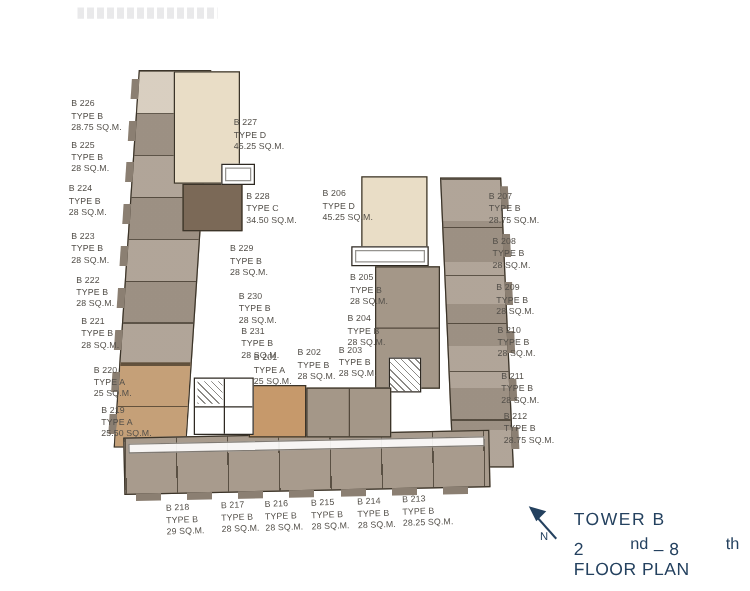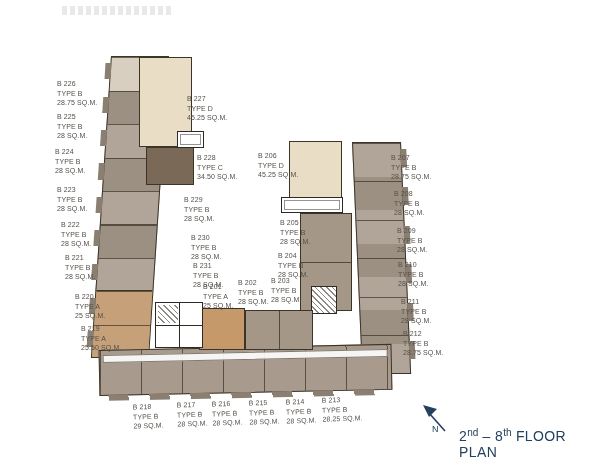--- a/index.html
+++ b/index.html
@@ -35,21 +35,21 @@
   .hatch{background:repeating-linear-gradient(45deg, rgba(46,41,34,.55) 0 1px, transparent 1px 4px),#ffffff;}
   .corr{position:absolute;left:3px;right:3px;top:4px;height:6px;background:rgba(255,255,255,.9);border:.5px solid rgba(48,40,28,.6);}
   .mid-div{position:absolute;left:0;right:0;top:48px;height:1px;background:rgba(48,40,28,.7);}
   
   .ulabel{position:absolute;font-size:7px;line-height:9.5px;color:#54504a;letter-spacing:.1px;white-space:nowrap;}
   .ulabel span{display:block;}
   .tilt{transform:rotate(-2deg);}
   
   .tower-title{left:459px;top:407px;font-size:14px;letter-spacing:1.2px;color:#24415f;}
   .floor-range{left:459px;top:427px;font-size:14px;letter-spacing:.4px;color:#24415f;}
-  .floor-range .sup{font-size:10px;vertical-align:5px;letter-spacing:0;}
+  .floor-range .sup{font-size:13px;vertical-align:5px;letter-spacing:0;margin-left:37px;}
   .north{left:420px;top:403px;}
 </style>
 </head>
 <body>
 
 <div id="stage">
 
   <div class="abs watermark"></div>
 
   <div class="wing wing-left">
@@ -253,15 +253,16 @@
       <span>28.25 SQ.M.</span>
     </div>
 
   <div class="abs north">
     <svg width="32" height="32" viewBox="0 0 32 32">
       <path d="M3 2 L17 6 L9 14 Z" fill="#24415f"></path>
       <path d="M9 10 L25 28" stroke="#24415f" stroke-width="1.6" fill="none"></path>
       <text x="12" y="29" font-size="9" fill="#24415f" font-family="Liberation Sans, sans-serif">N</text>
     </svg>
   </div>
+  <div class="abs tower-title">TOWER B</div>
   <div class="abs floor-range"><span>2</span><span class="sup">nd</span><span> – </span><span>8</span><span class="sup">th</span><span> FLOOR PLAN</span></div>
 
 </div>
 
 </body></html>

